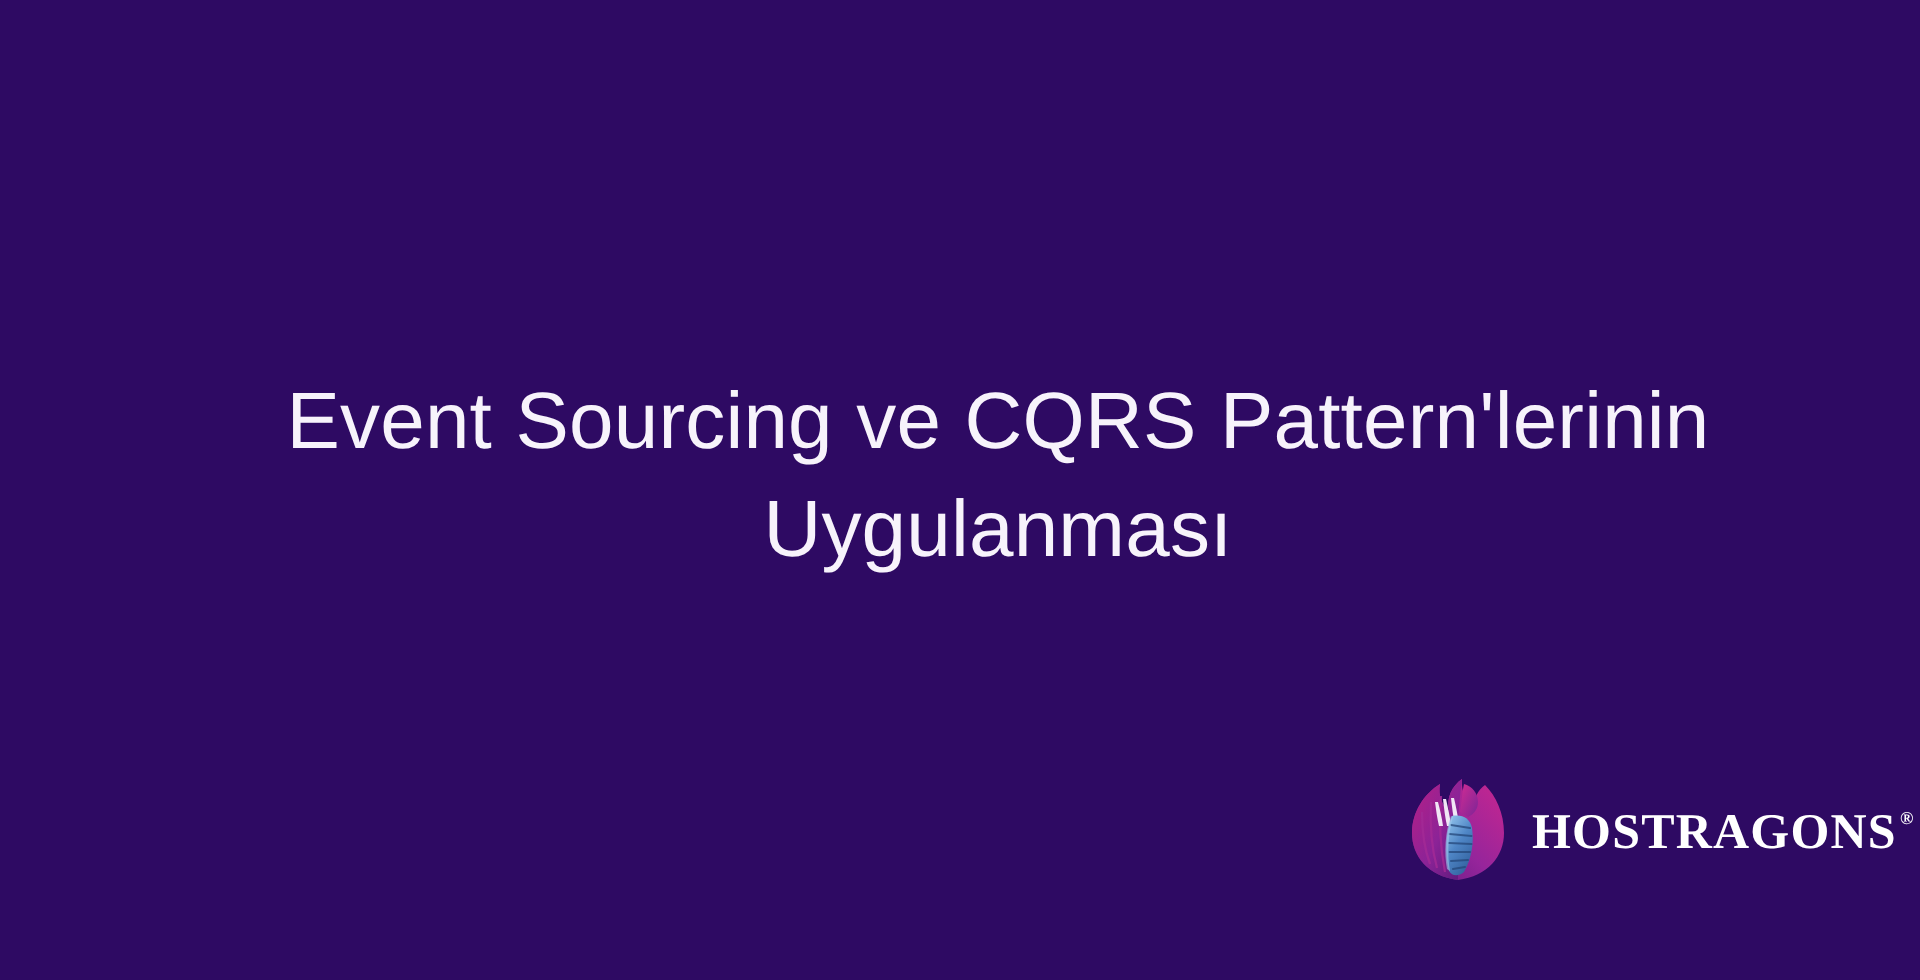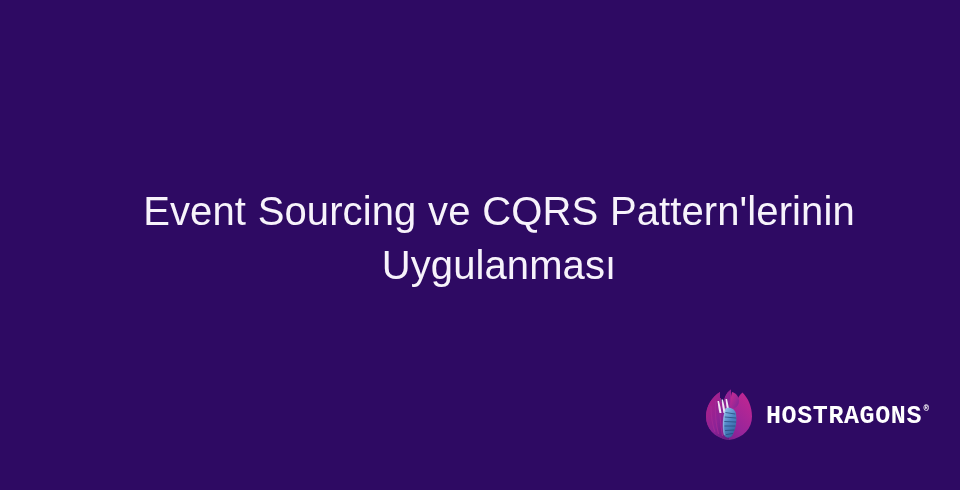--- a/index.html
+++ b/index.html
@@ -65,21 +65,21 @@
     width: 50px;
     height: 54px;
     flex: 0 0 50px;
     display: block;
   }
 
   .logo-wordmark {
     display: flex;
     align-items: flex-start;
     color: #ffffff;
-    font-family: Liberation Mono, monospace;
+    font-family: Liberation Serif, serif;
     font-size: 25px;
     font-weight: 700;
     letter-spacing: 0.6px;
     line-height: 1;
     white-space: nowrap;
     transform: translateY(1px);
   }
 
   .logo-reg {
     font-size: 9px;

